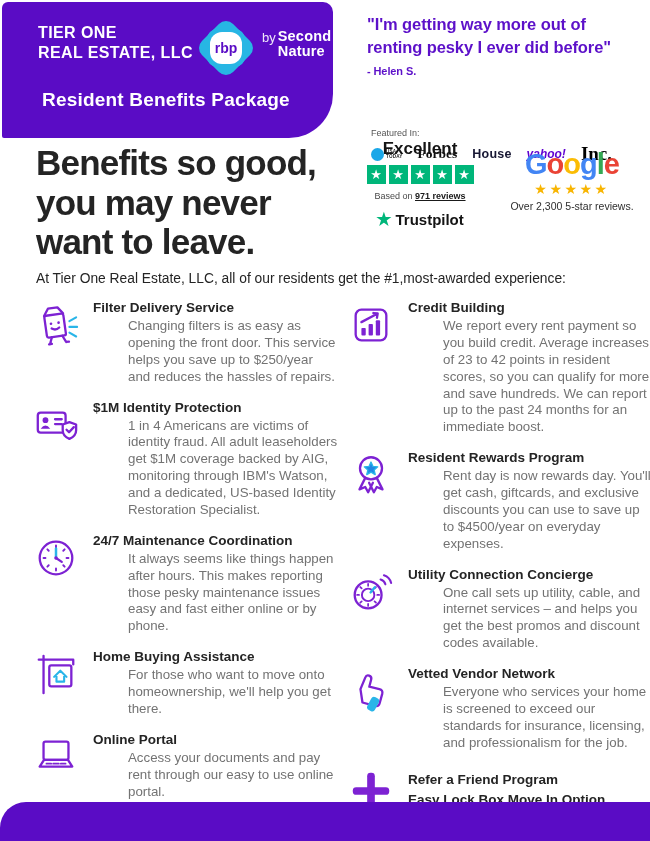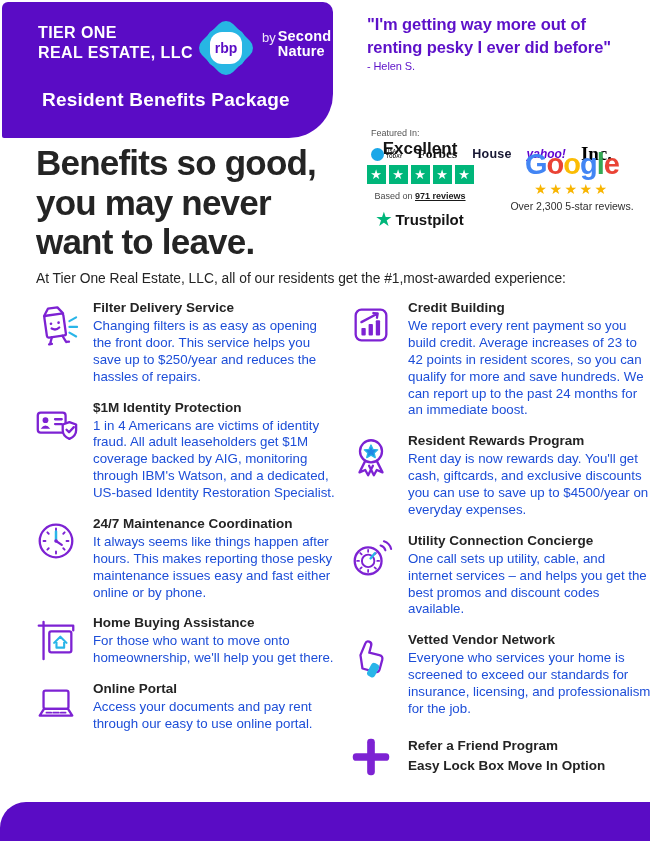--- a/index.html
+++ b/index.html
@@ -21,21 +21,21 @@
                color:#5a0cc5; font-weight:800; font-size:14px; }
   .by-brand { position:absolute; left:260px; top:27px; color:#fff; line-height:1; }
   .by-sup { font-size:13px; vertical-align:14px; margin-right:2px; opacity:.9; }
   .brand-words { display:inline-block; font-size:14.5px; font-weight:600; line-height:1.02; letter-spacing:0.2px; }
   .package-title { position:absolute; left:40px; top:87px; color:#fff; font-weight:700;
                    font-size:19px; letter-spacing:0.2px;text-align:right; }
 
   
   .quote { position:absolute; left:367px; top:13px; color:#5c10c9; font-weight:800;
            font-size:16.5px; line-height:1.38; letter-spacing:-0.1px; }
-  .quote-attr { font-size:11px; font-weight:400; }
+  .quote-attr { margin-top:5px; font-size:11px; font-weight:700; }
   .featured { position:absolute; left:371px; top:96px;margin-top:32px; }
   .featured-label { font-size:9px; color:#555; margin-bottom:5px; }
   .logo-row { display:flex; align-items:center; gap:15px; }
   .usatoday { display:flex; align-items:center; gap:2px; }
   .usa-circle { width:13px; height:13px; border-radius:50%; background:#1aa7e8; }
   .usa-text { font-size:4.6px; font-weight:800; line-height:1.1; color:#222; letter-spacing:0.2px; }
   .forbes { font-family:"Liberation Serif", serif; font-weight:700; font-size:13.5px; color:#0d0d0d; }
   .house  { font-weight:800; font-size:12.5px; color:#171733; letter-spacing:0.2px; }
   .yahoo  { font-weight:800; font-style:italic; font-size:12px; color:#5f01d1; }
   .inc    { font-family:"Liberation Serif", serif; font-weight:700; font-size:19px; color:#000000; }
@@ -63,21 +63,21 @@
   .intro { position:absolute; left:36px; top:271px; font-size:13.8px; color:#242424; }
 
   
   .columns { position:absolute; left:33px; top:300px; display:flex; gap:10px; }
   .col { width:305px; }
   .benefit { display:flex; margin-bottom:14px; }
   .b-icon { flex:0 0 50px; width:50px; margin-right:10px; padding-top:2px; }
   .b-icon svg { width:46px; height:46px; }
   .b-text { flex:1; }
   .b-title { font-size:13.5px; font-weight:800; color:#242424; margin-bottom:3px; }
-  .b-body { font-size:13.3px; color:#1d4ed8; line-height:1.27; }
+  .b-body { font-size:13.3px; color:#737373; line-height:1.27;margin-left:35px; }
   .benefit-last { align-items:center; }
   .benefit-last .b-title { margin-bottom:5px; }
 
   
   .footer-bar { position:absolute; left:0; bottom:0; width:650px; height:39px;
                 background:#5a0cc5; border-radius:26px 0 0 0; }
 </style>
 </head>
 <body>
 

